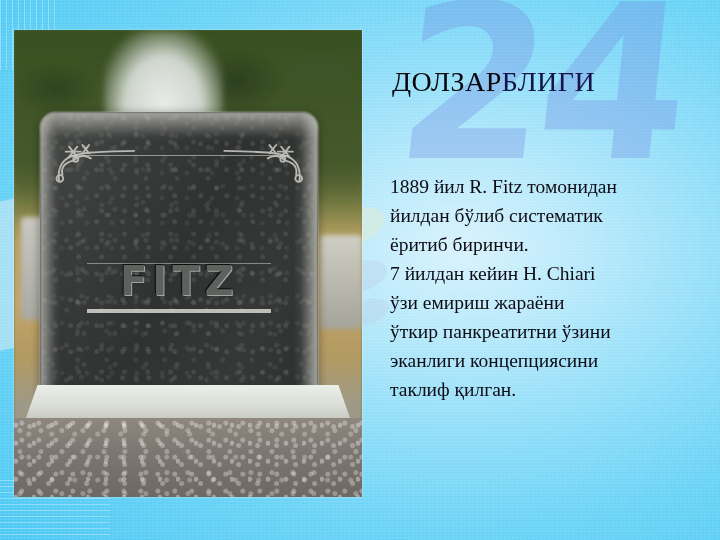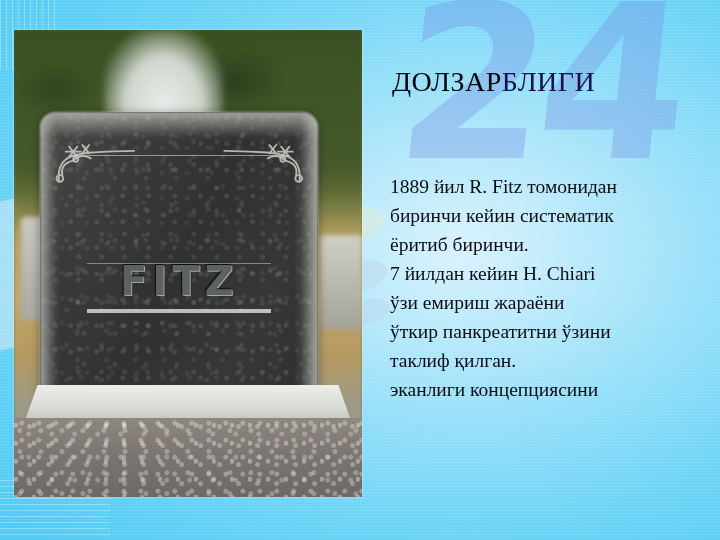--- a/index.html
+++ b/index.html
@@ -313,22 +313,22 @@
     </div>
 
     <div class="base-white"></div>
     <div class="base-gravel"></div>
   </div>
 
   <div id="title"><span class="seg-a">ДОЛЗАР</span><span class="seg-b">БЛИГИ</span></div>
 
   <div id="body">
     <div class="ln">1889 йил R. Fitz томонидан</div>
-    <div class="ln">биринчи кейин систематик</div>
+    <div class="ln">йилдан бўлиб систематик</div>
     <div class="ln">ёритиб биринчи.</div>
     <div class="ln">7 йилдан кейин H. Chiari</div>
     <div class="ln">ўзи емириш жараёни</div>
     <div class="ln">ўткир панкреатитни ўзини</div>
+    <div class="ln">эканлиги концепциясини</div>
     <div class="ln">таклиф қилган.</div>
-    <div class="ln">эканлиги концепциясини</div>
   </div>
 
 </div>
 
 </body></html>

